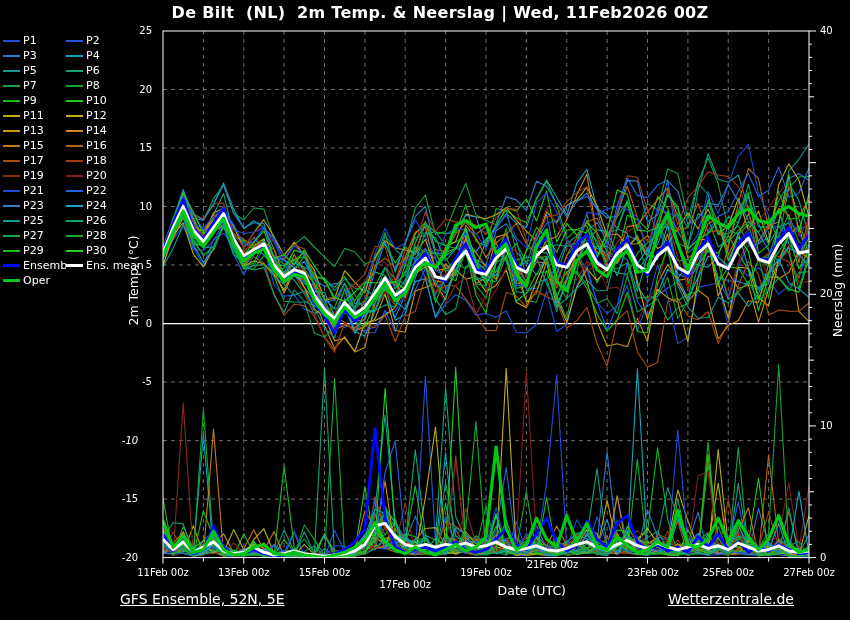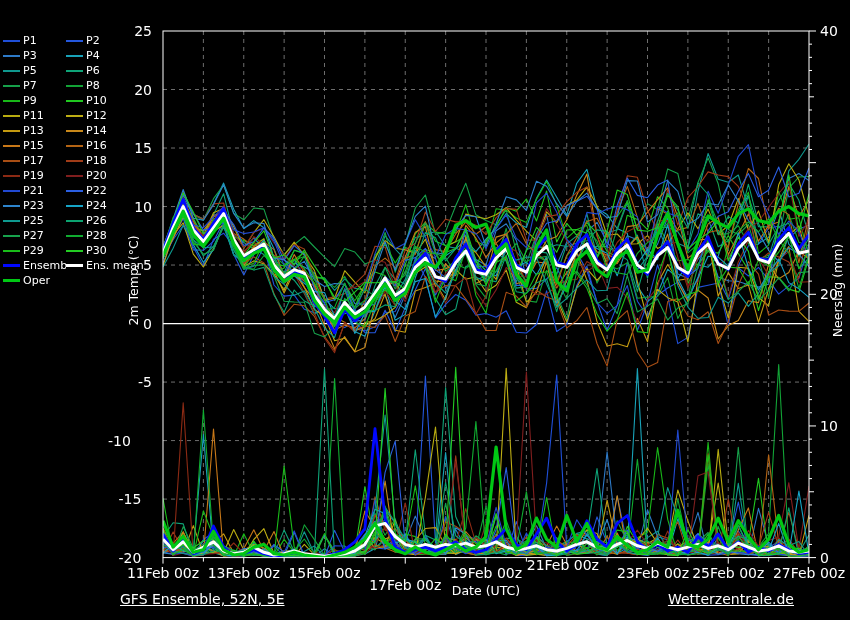--- a/index.html
+++ b/index.html
@@ -8,29 +8,30 @@
   .title{position:absolute;top:3px;left:60px;width:760px;text-align:center;
          font-size:16px;font-weight:bold;white-space:pre;letter-spacing:.3px;}
   .legend{position:absolute;left:3px;top:33px;width:166px;display:flex;flex-wrap:wrap;}
   .legend-item{height:15px;display:flex;align-items:center;overflow:hidden;}
   .legend-item.col1{width:63px;}
   .legend-item.col2{width:103px;}
   .swatch{width:17px;height:2px;margin-right:3px;flex:none;}
   .swatch.thick{height:3px;}
   .legend-label{font-size:11px;line-height:15px;white-space:nowrap;}
   .ylabel{position:absolute;font-size:12.5px;white-space:nowrap;transform:rotate(-90deg);transform-origin:center;}
-  .ticklab{position:absolute;font-size:14px;line-height:14px;}
-  .xlab{position:absolute;font-size:12.5px;text-align:center;width:160px;}
+  .ticklab{position:absolute;font-size:10px;line-height:14px;}
+  .xlab{position:absolute;font-size:12.5px;text-align:right;width:160px;}
   .footer{position:absolute;font-size:14px;text-decoration:underline;}
   svg{position:absolute;left:0;top:0;}
 </style>
 </head>
 <body>
 
 <div class="canvas">
+  <div class="title">De Bilt  (NL)  2m Temp. &amp; Neerslag | Wed, 11Feb2026 00Z</div>
 
   <div class="legend">
       <div class="legend-item col1">
         <span class="swatch" style="background: rgb(31, 79, 216);"></span>
         <span class="legend-label">P1</span>
       </div>
       <div class="legend-item col2">
         <span class="swatch" style="background: rgb(36, 87, 221);"></span>
         <span class="legend-label">P2</span>
       </div>
@@ -320,21 +321,21 @@
     </svg>
 
   <div id="ticks">
       <div class="ticklab" style="left: 108px; width: 44px; top: 24px; text-align: right;">25</div>
       <div class="ticklab" style="left: 108px; width: 44px; top: 82.5111px; text-align: right;">20</div>
       <div class="ticklab" style="left: 108px; width: 44px; top: 141.022px; text-align: right;">15</div>
       <div class="ticklab" style="left: 108px; width: 44px; top: 199.533px; text-align: right;">10</div>
       <div class="ticklab" style="left: 108px; width: 44px; top: 258.044px; text-align: right;">5</div>
       <div class="ticklab" style="left: 108px; width: 44px; top: 316.556px; text-align: right;">0</div>
       <div class="ticklab" style="left: 108px; width: 44px; top: 375.067px; text-align: right;">-5</div>
-      <div class="ticklab" style="left: 108px; width: 44px; top: 433.578px; text-align: left;">-10</div>
+      <div class="ticklab" style="left: 108px; width: 44px; top: 433.578px; text-align: center; font-style: italic;">-10</div>
       <div class="ticklab" style="left: 108px; width: 44px; top: 492.089px; text-align: center;">-15</div>
       <div class="ticklab" style="left: 108px; width: 44px; top: 550.6px; text-align: center;">-20</div>
       <div class="ticklab" style="left: 820px; top: 24px;">40</div>
       <div class="ticklab" style="left: 854px; top: 155.65px;">30</div>
       <div class="ticklab" style="left: 820px; top: 287.3px;">20</div>
       <div class="ticklab" style="left: 820px; top: 418.95px;">10</div>
       <div class="ticklab" style="left: 820px; top: 550.6px;">0</div>
       <div class="ticklab" style="left: 123px; width: 80px; top: 566px; text-align: center;">11Feb 00z</div>
       <div class="ticklab" style="left: 203.75px; width: 80px; top: 566px; text-align: center;">13Feb 00z</div>
       <div class="ticklab" style="left: 284.5px; width: 80px; top: 566px; text-align: center;">15Feb 00z</div>

